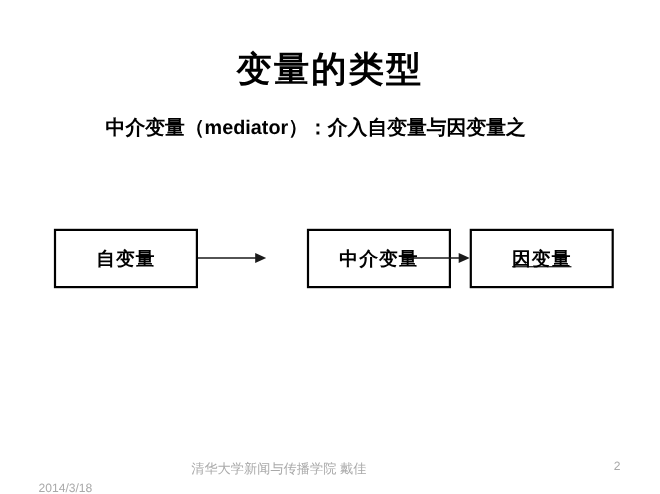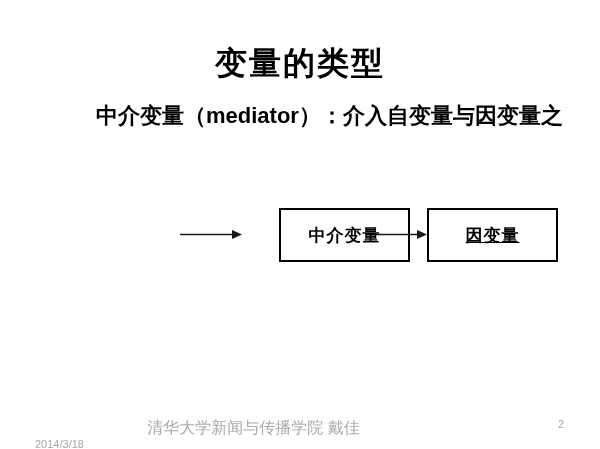--- a/index.html
+++ b/index.html
@@ -19,21 +19,21 @@
     top: 42px; left: 0; width: 600px;
     text-align: center;
     font-size: 32px;
     font-weight: bold;
     color: #000000;
     letter-spacing: 2px;
   }
   .body-text {
     position: absolute;
     top: 102px; left: 70px; width: 466px;
-    font-size: 22px;
+    font-size: 18px;
     font-weight: bold;
     color: #000000;
     line-height: 28px;
   }
   .body-line1 { padding-left: 26px; white-space: nowrap; }
   .body-line2 { white-space: nowrap; }
   .diagram {
     position: absolute;
     top: 0; left: 0; width: 600px; height: 449px;
   }
@@ -66,21 +66,21 @@
     position: absolute;
     left: 35px; top: 418px;
     font-size: 11px;
     color: #a9a9a9;
     margin-top: 20px;
   }
   .footer-center {
     position: absolute;
     left: 0; top: 418px; width: 491px;
     text-align: center;
-    font-size: 16px;
+    font-size: 12px;
     color: #a9a9a9;
     padding-left: 16px;
   }
   .footer-page {
     position: absolute;
     right: 36px; top: 418px;
     font-size: 11px;
     color: #a9a9a9;
   }
 </style>
@@ -90,20 +90,23 @@
 <div class="slide">
 
   <div class="title">变量的类型</div>
 
   <div class="body-text">
     <div class="body-line1">中介变量（mediator）：介入自变量与因变量之</div>
   </div>
 
   <div class="diagram">
 
+    <div class="dbox b1">
+      <span>自变量</span>
+    </div>
 
     <svg class="connector a1" viewBox="0 0 62 13">
       <line x1="0" y1="6.5" x2="53" y2="6.5" stroke="#1a1a1a" stroke-width="1.4"></line>
       <polygon points="52,2 62,6.5 52,11" fill="#1a1a1a"></polygon>
     </svg>
 
     <div class="dbox b2">
       <span>中介变量</span>
     </div>
 

